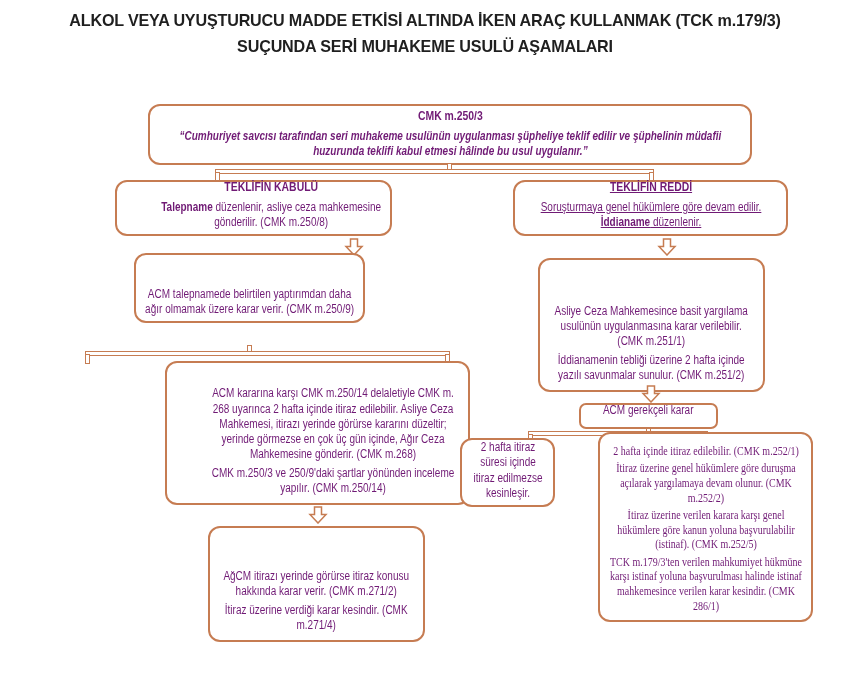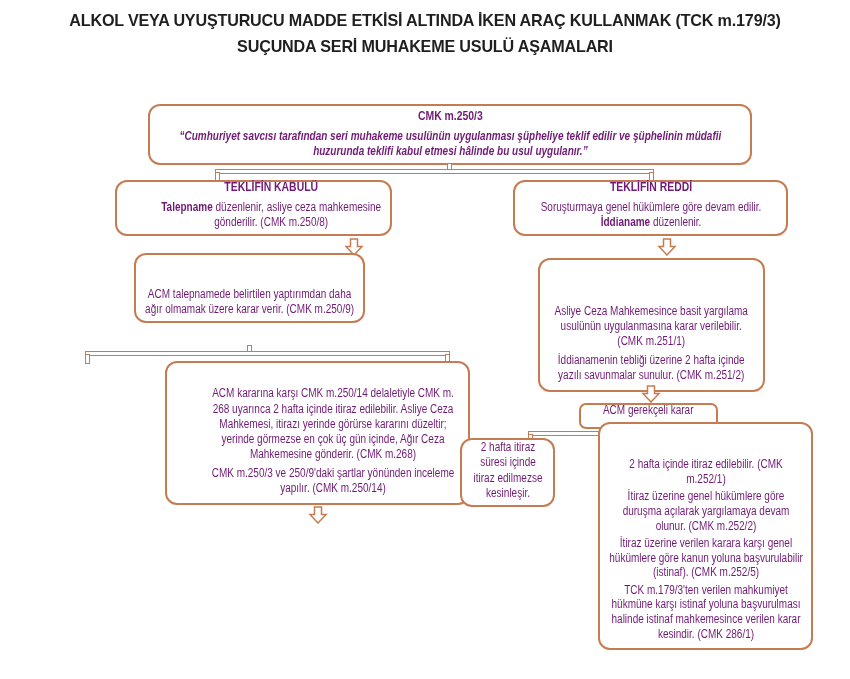--- a/index.html
+++ b/index.html
@@ -51,21 +51,21 @@
   <div class="conn" style="left:215px;top:172px;width:5px;height:9px;"></div>
   <div class="conn" style="left:649px;top:172px;width:5px;height:9px;"></div>
 
   <div class="node" style="left:115px;top:180px;width:277px;height:56px;padding-left:43px;">
     <div class="fit">
       <div class="hd">TEKLİFİN KABULÜ</div>
       <div><span class="lead">Talepname</span><span> düzenlenir, asliye ceza mahkemesine gönderilir. (CMK m.250/8)</span></div>
     </div>
   </div>
 
-  <div class="node" style="left:513px;top:180px;width:275px;height:56px;">
+  <div class="node" style="left:513px;top:180px;width:275px;height:56px;text-decoration:underline;">
     <div class="fit">
       <div class="hd">TEKLİFİN REDDİ</div>
       <div>
         <div>Soruşturmaya genel hükümlere göre devam edilir.</div>
         <div><span class="lead">İddianame</span><span> düzenlenir.</span></div>
       </div>
     </div>
   </div>
 
   <svg class="arr" style="left:344px;top:238px;" viewBox="0 0 20 18">
@@ -98,20 +98,26 @@
     <div class="fit">
       <p>ACM kararına karşı CMK m.250/14 delaletiyle CMK m. 268 uyarınca 2 hafta içinde itiraz edilebilir. Asliye Ceza Mahkemesi, itirazı yerinde görürse kararını düzeltir; yerinde görmezse en çok üç gün içinde, Ağır Ceza Mahkemesine gönderir. (CMK m.268)</p>
       <p>CMK m.250/3 ve 250/9'daki şartlar yönünden inceleme yapılır. (CMK m.250/14)</p>
     </div>
   </div>
 
   <svg class="arr" style="left:308px;top:506px;" viewBox="0 0 20 18">
     <path d="M6.5 1 H13.5 V8.5 H18 L10 17 L2 8.5 H6.5 Z" fill="#fff" stroke="#c67c52" stroke-width="1.5"></path>
   </svg>
 
+  <div class="node" style="left:208px;top:526px;width:217px;height:116px;">
+    <div class="fit">
+      <p>AğCM itirazı yerinde görürse itiraz konusu hakkında karar verir. (CMK m.271/2)</p>
+      <p>İtiraz üzerine verdiği karar kesindir. (CMK m.271/4)</p>
+    </div>
+  </div>
 
   <svg class="arr" style="left:641px;top:385px;" viewBox="0 0 20 18">
     <path d="M6.5 1 H13.5 V8.5 H18 L10 17 L2 8.5 H6.5 Z" fill="#fff" stroke="#c67c52" stroke-width="1.5"></path>
   </svg>
 
   <div class="node small" style="left:579px;top:403px;width:139px;height:26px;">
     <div class="fit">
       <div>ACM gerekçeli karar</div>
     </div>
   </div>
@@ -120,21 +126,21 @@
   <div class="conn" style="left:528px;top:431px;width:180px;height:5px;"></div>
   <div class="conn" style="left:528px;top:434px;width:5px;height:6px;"></div>
   <div class="conn" style="left:703px;top:434px;width:5px;height:8px;"></div>
 
   <div class="node" style="left:460px;top:438px;width:95px;height:69px;">
     <div class="fit">
       <div>2 hafta itiraz süresi içinde itiraz edilmezse kesinleşir.</div>
     </div>
   </div>
 
-  <div class="node dense" style="left:598px;top:422px;width:215px;height:228px;">
+  <div class="node dense" style="left:598px;top:432px;width:215px;height:190px;font-family:Liberation Serif, serif;">
     <div class="fit">
       <p>2 hafta içinde itiraz edilebilir. (CMK m.252/1)</p>
       <p>İtiraz üzerine genel hükümlere göre duruşma açılarak yargılamaya devam olunur. (CMK m.252/2)</p>
       <p>İtiraz üzerine verilen karara karşı genel hükümlere göre kanun yoluna başvurulabilir (istinaf). (CMK m.252/5)</p>
       <p>TCK m.179/3'ten verilen mahkumiyet hükmüne karşı istinaf yoluna başvurulması halinde istinaf mahkemesince verilen karar kesindir. (CMK 286/1)</p>
     </div>
   </div>
 
 </div>
 

